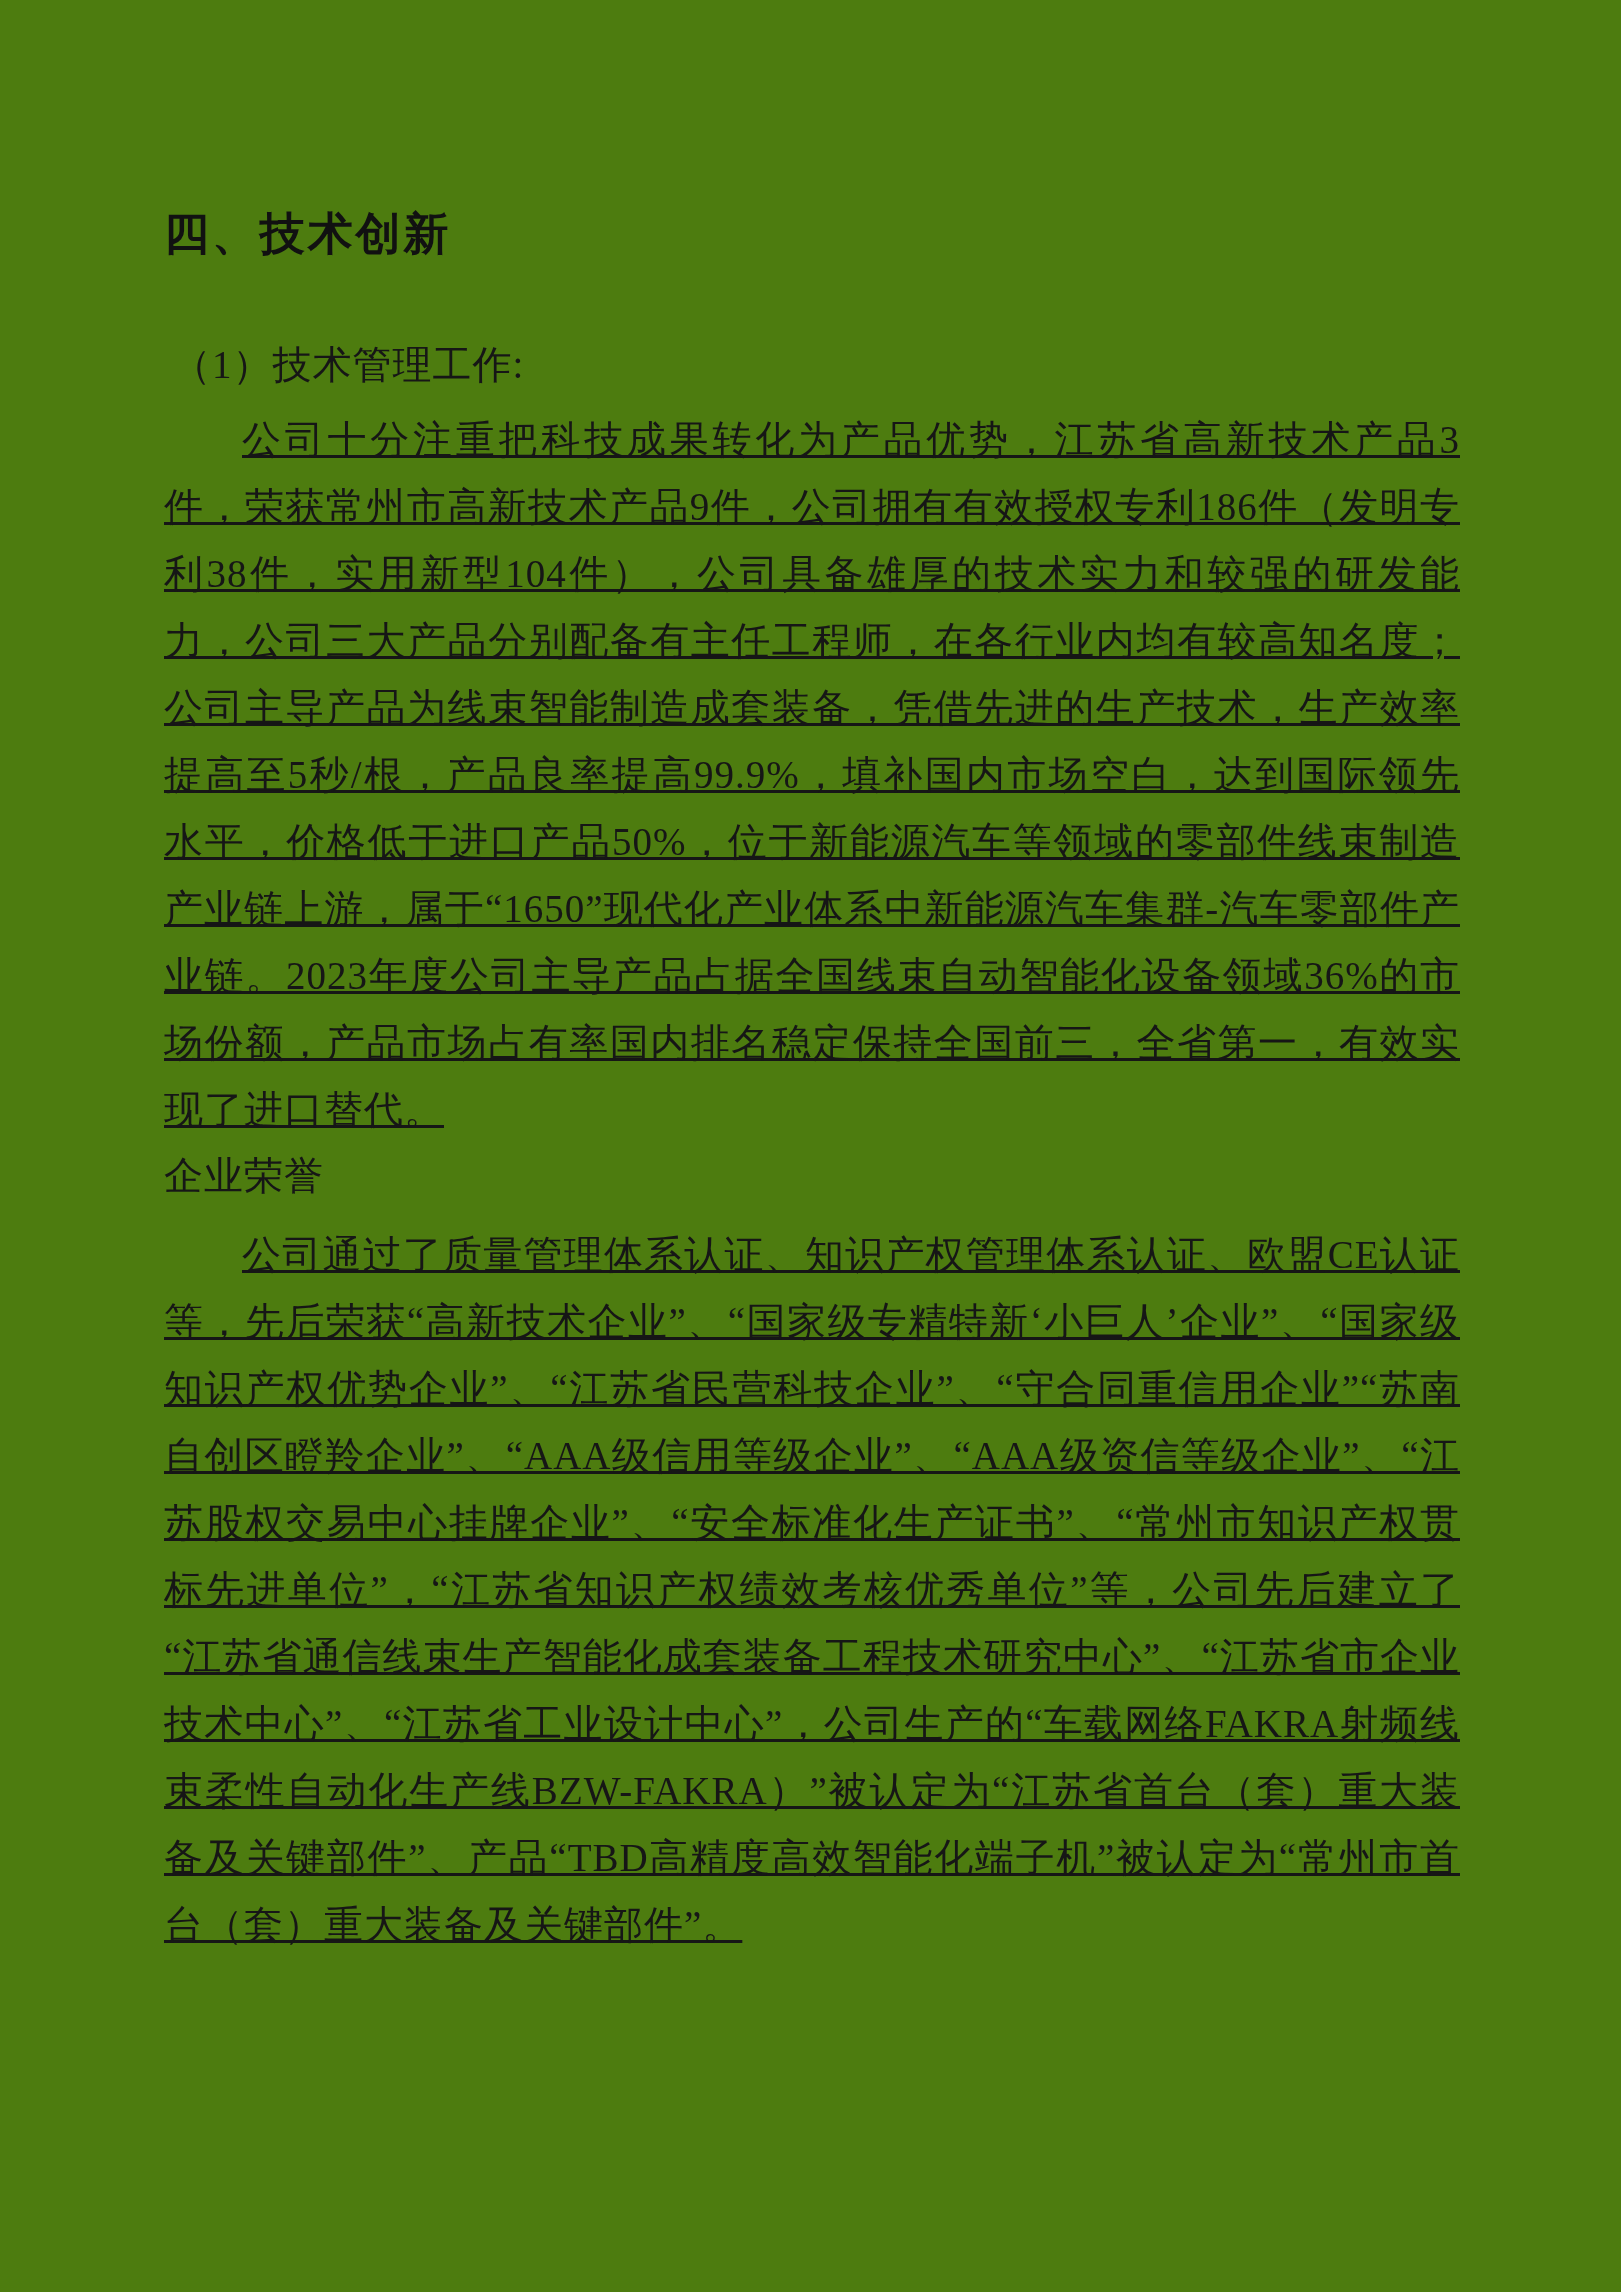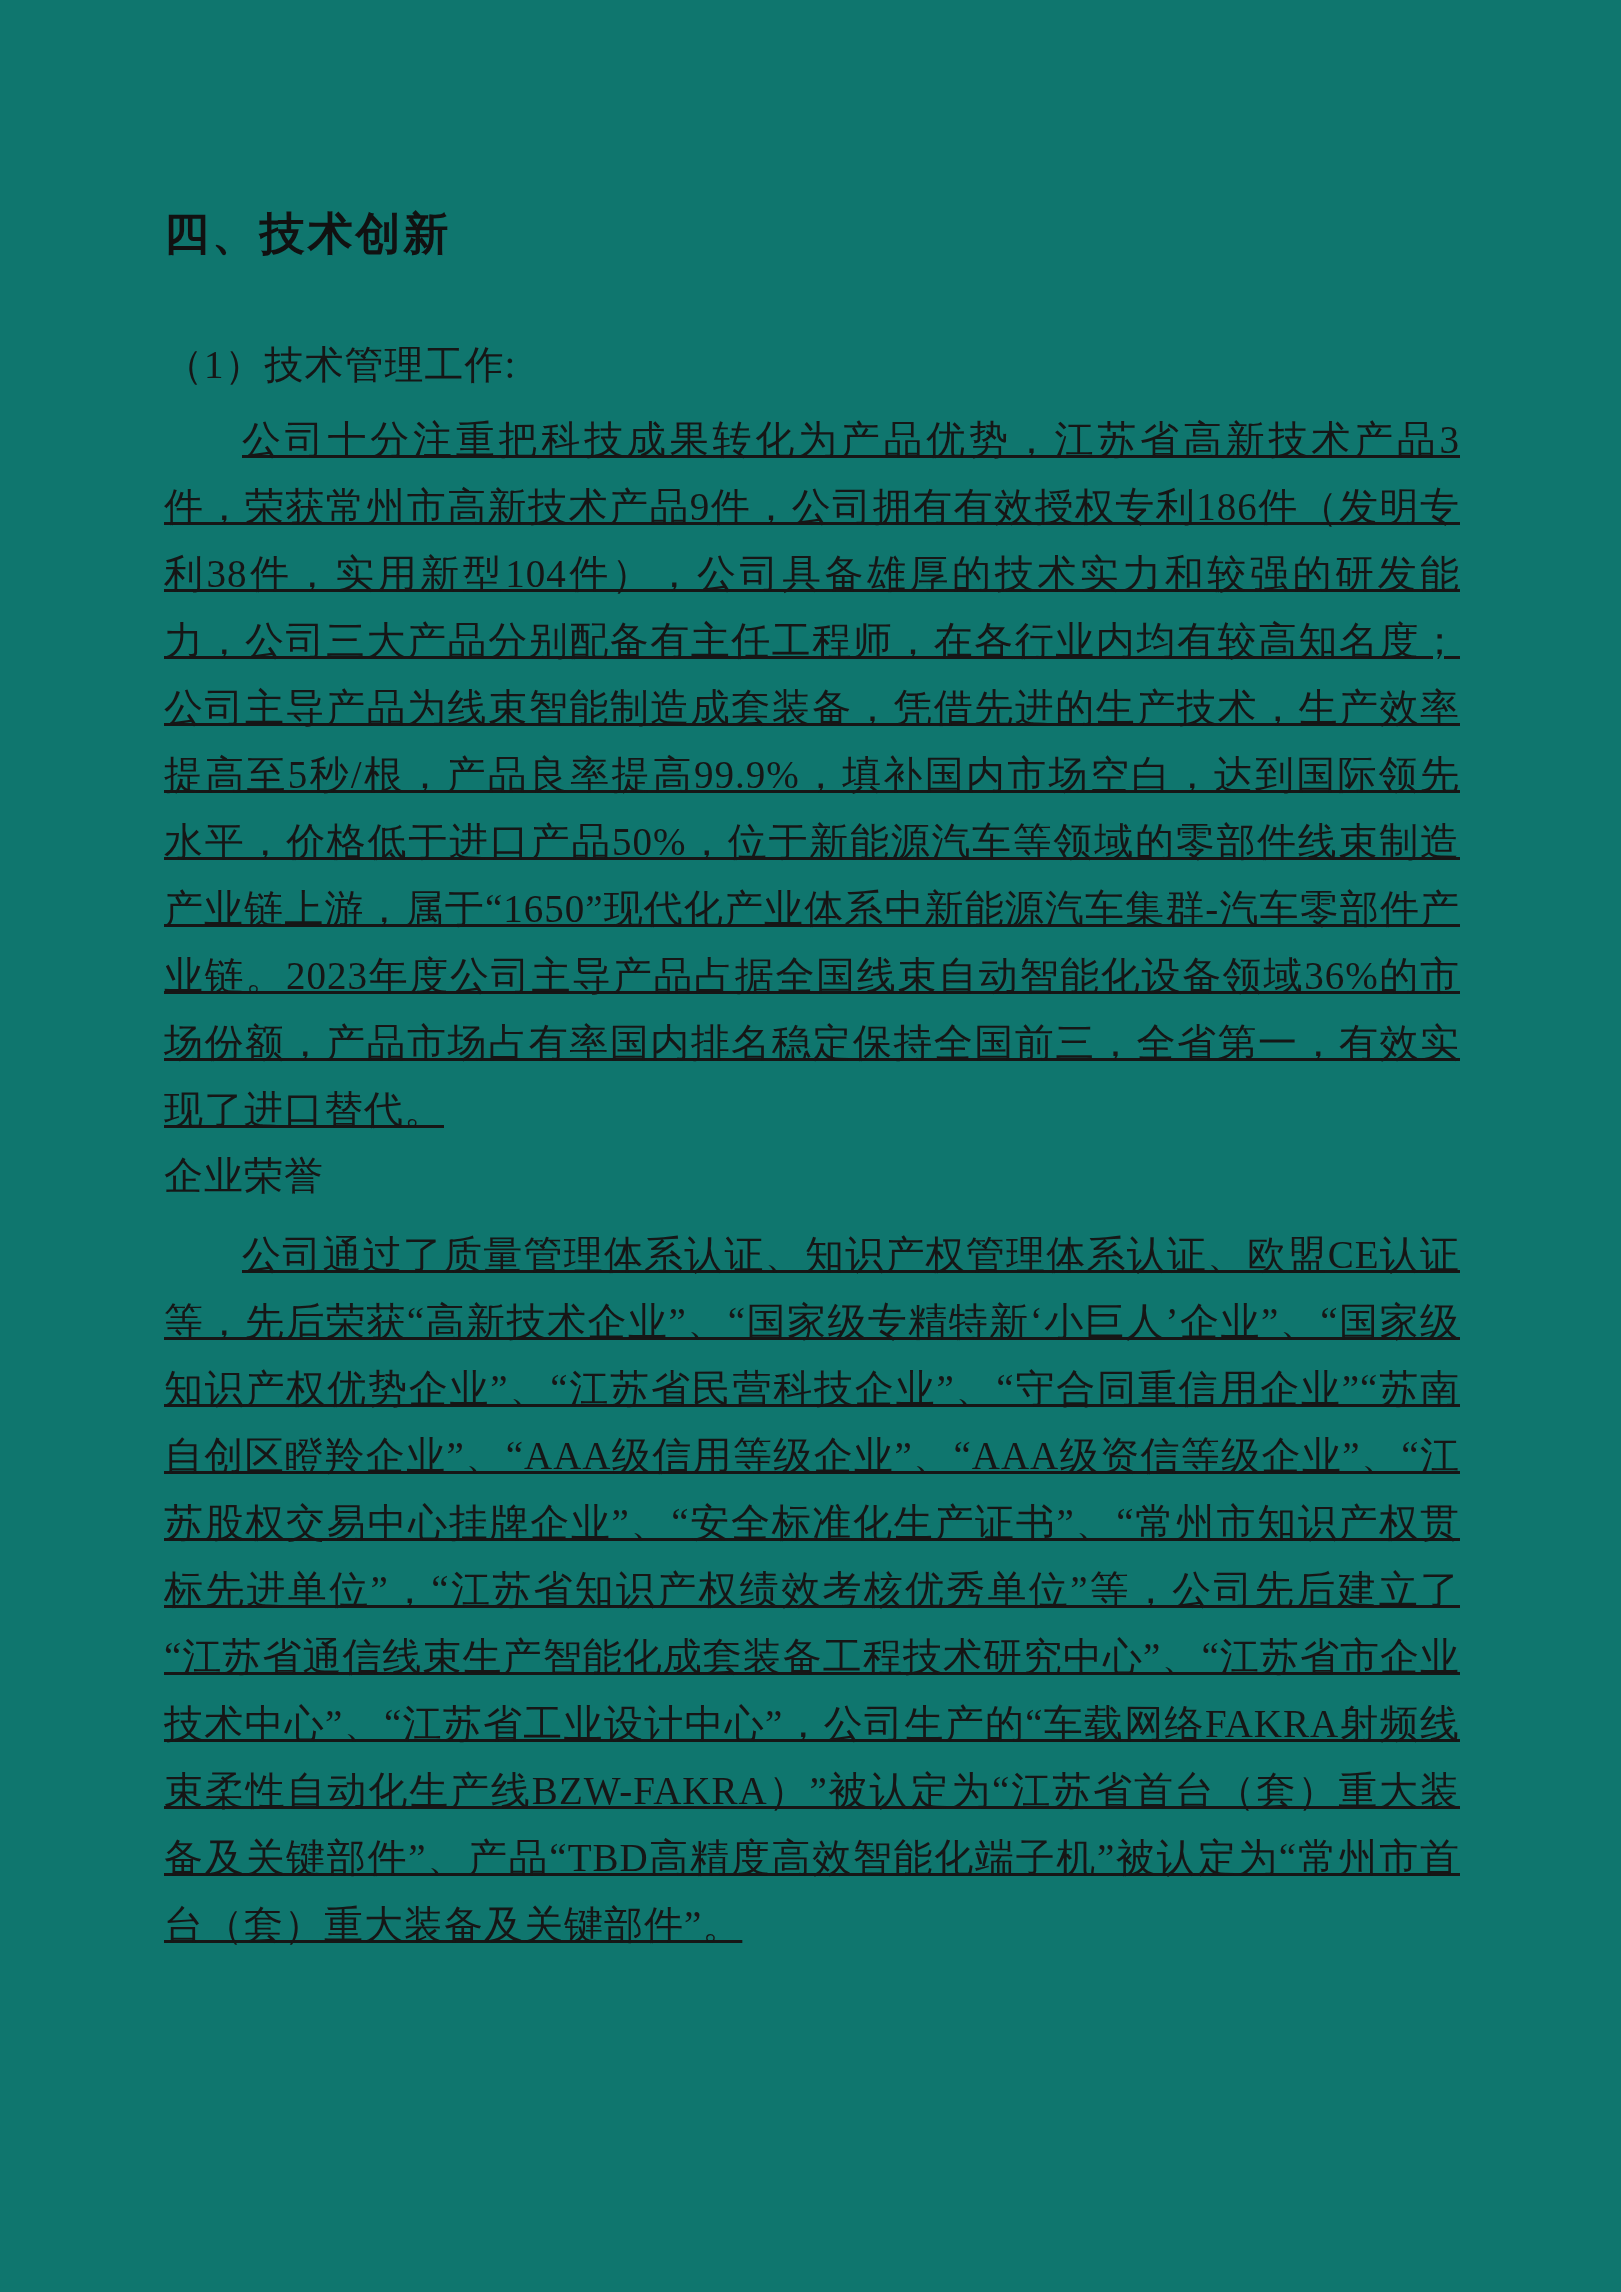--- a/index.html
+++ b/index.html
@@ -4,42 +4,42 @@
 <style>
   html, body {
     margin: 0;
     padding: 0;
     background: #ffffff;
   }
   .page {
     position: relative;
     width: 1621px;
     height: 2293px;
-    background: #0f766e;
+    background: #4d7c0f;
     overflow: hidden;
     font-family: "Liberation Serif", "DejaVu Serif", serif;
     color: #161616;
   }
   .content {
     position: absolute;
     left: 164px;
     right: 161px;
     top: 0;
   }
   .doc-title {
     margin: 206px 0 0 0;
     font-family: "Liberation Sans", "DejaVu Sans", sans-serif;
     font-weight: 700;
     font-size: 45px;
     line-height: 55px;
     letter-spacing: 2.9px;
     color: #111111;
   }
   .sub-heading {
-    margin: 80px 0 0 0;
+    margin: 80px 0 0 8px;
     font-size: 39px;
     line-height: 47px;
     font-weight: 400;
     letter-spacing: 1px;
   }
   .body-para {
     margin: 17.6px 0 0 0;
     font-size: 39px;
     line-height: 67px;
     letter-spacing: 1px;

